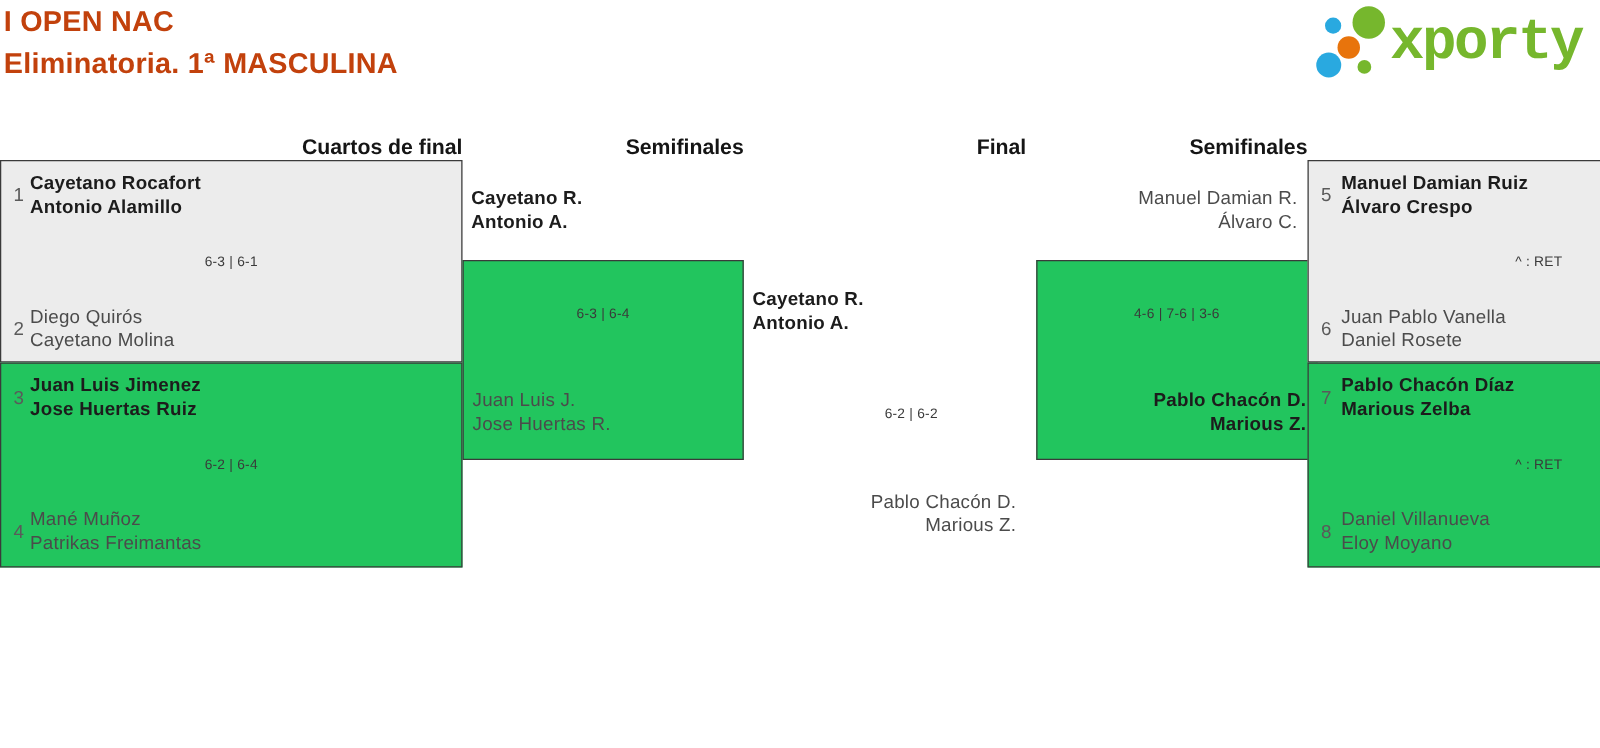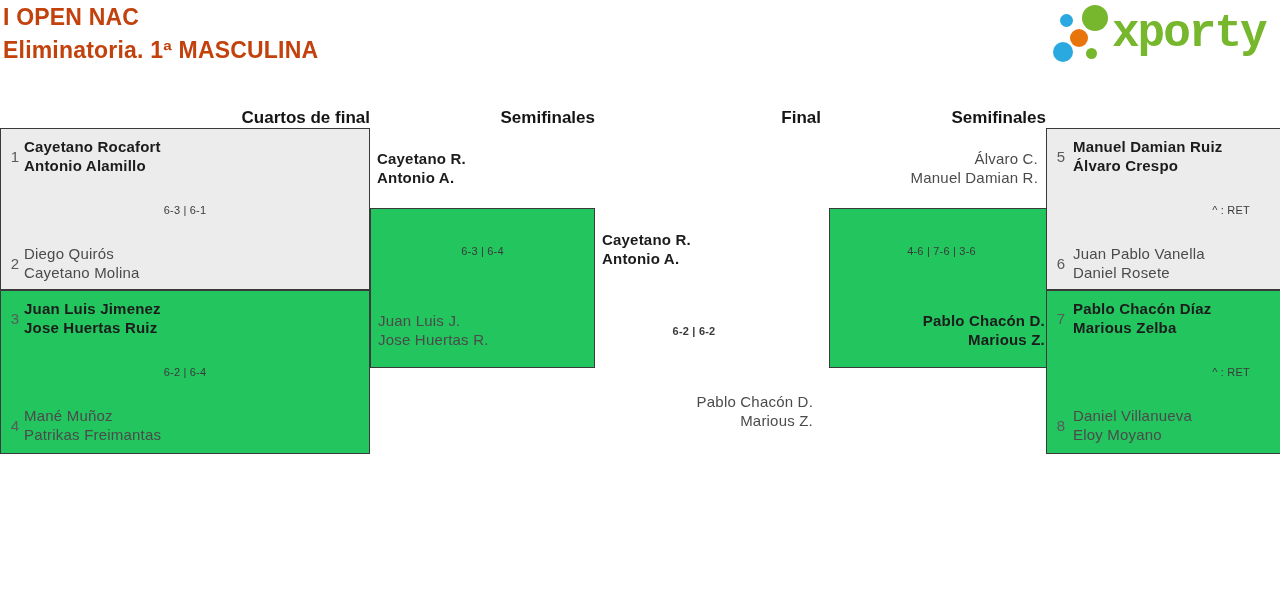--- a/index.html
+++ b/index.html
@@ -111,30 +111,30 @@
       <div>Juan Luis J.</div>
       <div>Jose Huertas R.</div>
     </div>
   </div>
 
   <div class="freeteam w" style="left:602px; top:230px;">
     <div>Cayetano R.</div>
     <div>Antonio A.</div>
   </div>
 
-  <div class="score" style="left:581px; width:226px; top:322px;font-weight:bold;">6-2 | 6-2</div>
+  <div class="score" style="left:616px; width:226px; top:322px;">6-2 | 6-2</div>
 
   <div class="freeteam l" style="left:595px; width:218px; top:392px; text-align:right;">
     <div>Pablo Chacón D.</div>
     <div>Marious Z.</div>
   </div>
 
   <div class="freeteam l" style="left:821px; width:217px; top:149px; text-align:right;">
+    <div>Manuel Damian R.</div>
     <div>Álvaro C.</div>
-    <div>Manuel Damian R.</div>
   </div>
 
   <div class="match" style="left:829px; top:208px; width:225px; height:160px;">
     <div class="score score-full" style="top:33px;">4-6 | 7-6 | 3-6</div>
     <div class="inbox-team names w" style="right:8px; top:102px; text-align:right;">
       <div>Pablo Chacón D.</div>
       <div>Marious Z.</div>
     </div>
   </div>
 

